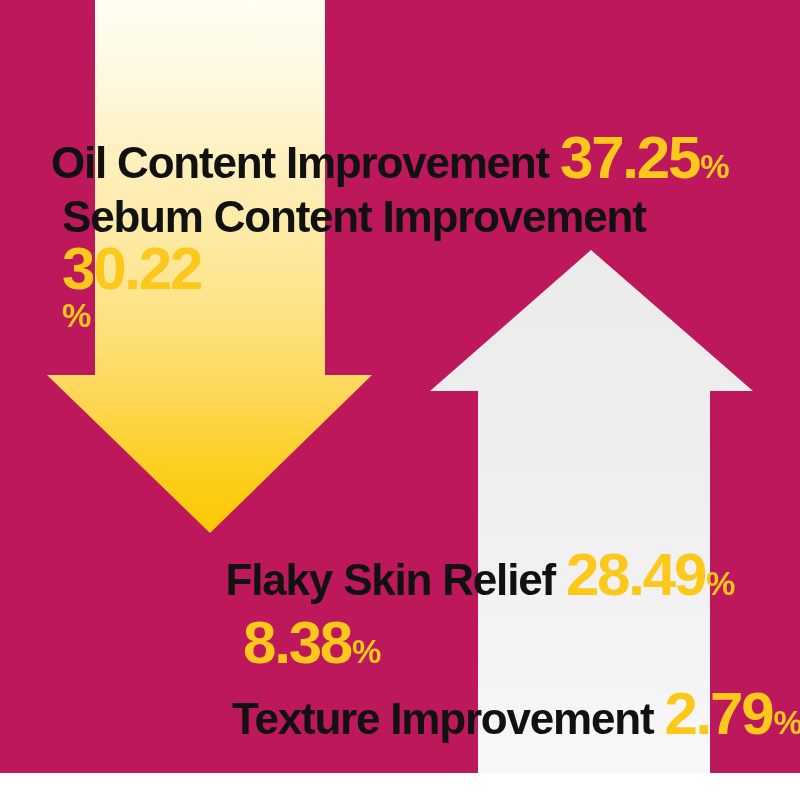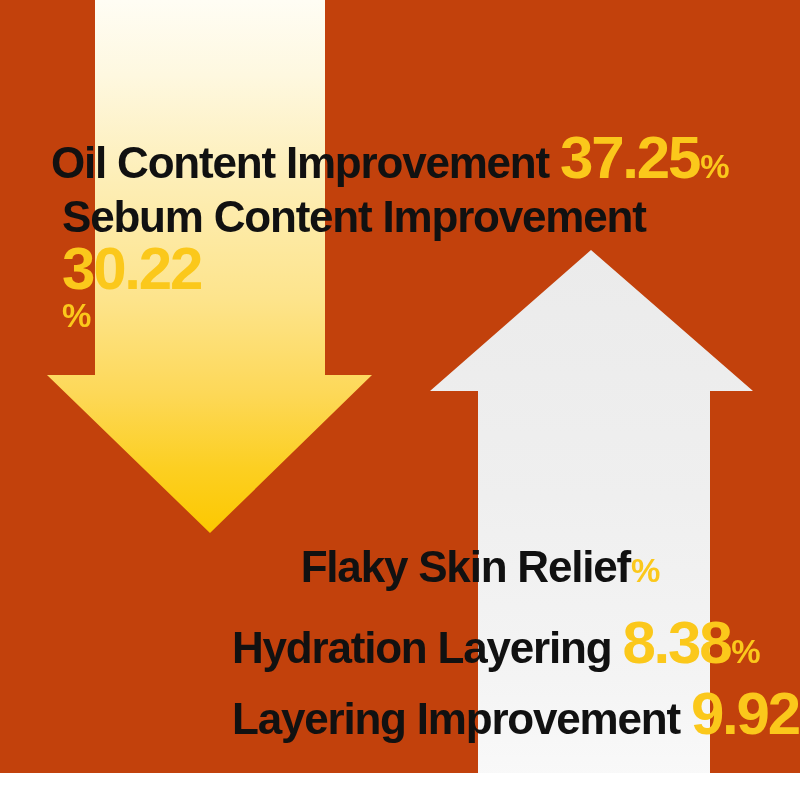--- a/index.html
+++ b/index.html
@@ -8,21 +8,21 @@
     background: #ffffff;
   }
   body {
     font-family: "Liberation Sans", sans-serif;
   }
 
   #canvas {
     position: relative;
     width: 800px;
     height: 773px;
-    background: #c2410c;
+    background: #be185d;
     overflow: hidden;
   }
 
   
   .arrow-layer {
     position: absolute;
     left: 0;
     top: 0;
     width: 800px;
     height: 800px;
@@ -106,28 +106,28 @@
   </div>
 
   <div class="stat-row align-left" id="row-1">
     <span class="stat-label">Sebum Content Improvement</span>
     <span class="stat-value">30.22</span>
     <span class="stat-unit">%</span>
   </div>
 
   <div class="stat-row align-left" id="row-2">
     <span class="stat-label">Flaky Skin Relief</span>
+    <span class="stat-value">28.49</span>
     <span class="stat-unit">%</span>
   </div>
 
   <div class="stat-row align-left" id="row-3">
-    <span class="stat-label">Hydration Layering</span>
     <span class="stat-value">8.38</span>
     <span class="stat-unit">%</span>
   </div>
 
   <div class="stat-row align-left" id="row-4">
-    <span class="stat-label">Layering Improvement</span>
-    <span class="stat-value">9.92</span>
+    <span class="stat-label">Texture Improvement</span>
+    <span class="stat-value">2.79</span>
     <span class="stat-unit">%</span>
   </div>
 
 </div>
 
 </body></html>

